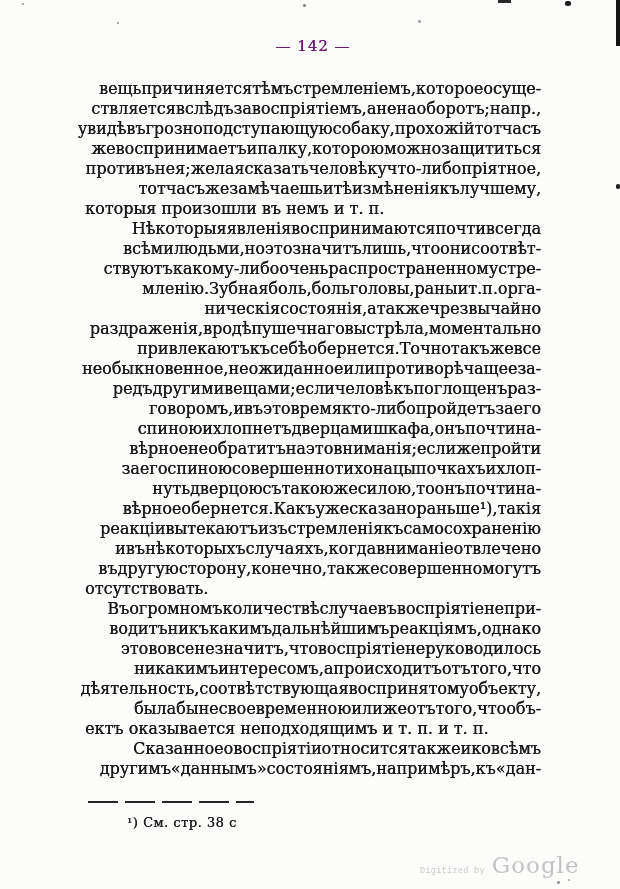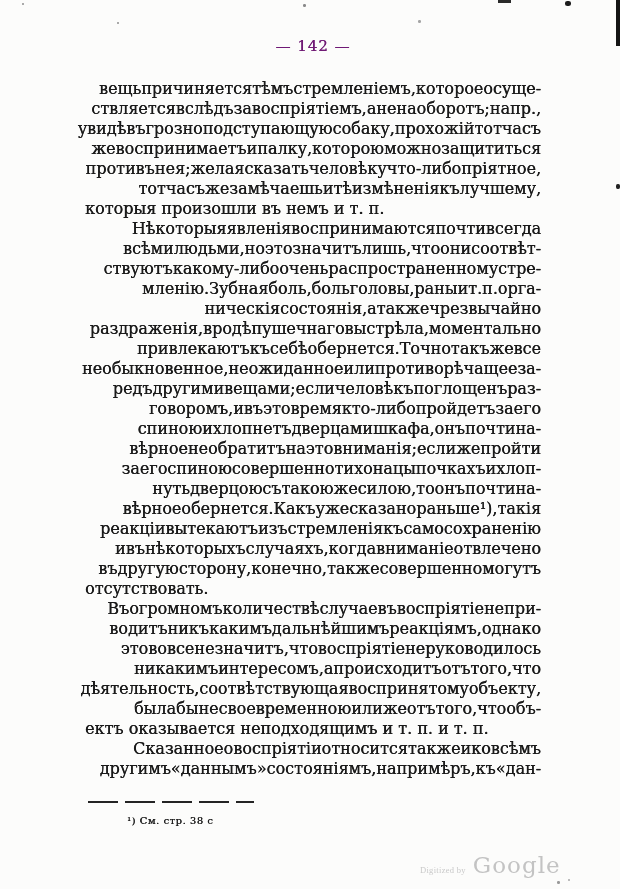--- a/index.html
+++ b/index.html
@@ -24,29 +24,29 @@
   .line{height:20px;white-space:nowrap;}
   .line.j{display:flex;justify-content:flex-end;}
   .line.indent{margin-left:40px;}
   .line.end{text-align:left;}
   .footnote-rule{
     position:absolute;left:88px;top:801px;width:166px;height:2px;
     background:repeating-linear-gradient(90deg,#242424 0 30px,transparent 30px 37px);
   }
   .footnote{
     position:absolute;left:127px;top:815px;
-    font-size:10px;color:#1d1d1d;text-shadow:0.3px 0 currentColor;
+    font-size:13px;color:#1d1d1d;text-shadow:0.3px 0 currentColor;
     letter-spacing:0.5px;
   }
   .watermark{
     position:absolute;left:420px;top:852px;
     display:flex;align-items:baseline;gap:7px;
   }
   .watermark .prefix{
-    font-family:Liberation Serif, serif;
+    font-family:Liberation Mono, monospace;
     font-size:8.5px;color:#c9c9c9;letter-spacing:0.3px;text-align:center;
   }
   .watermark .brand{
     font-family:"DejaVu Serif", serif;
     font-size:23px;color:#c3c3c3;letter-spacing:1px;font-weight:400;
   }
   .speck{position:absolute;border-radius:40%;}
 </style>
 </head>
 <body>

